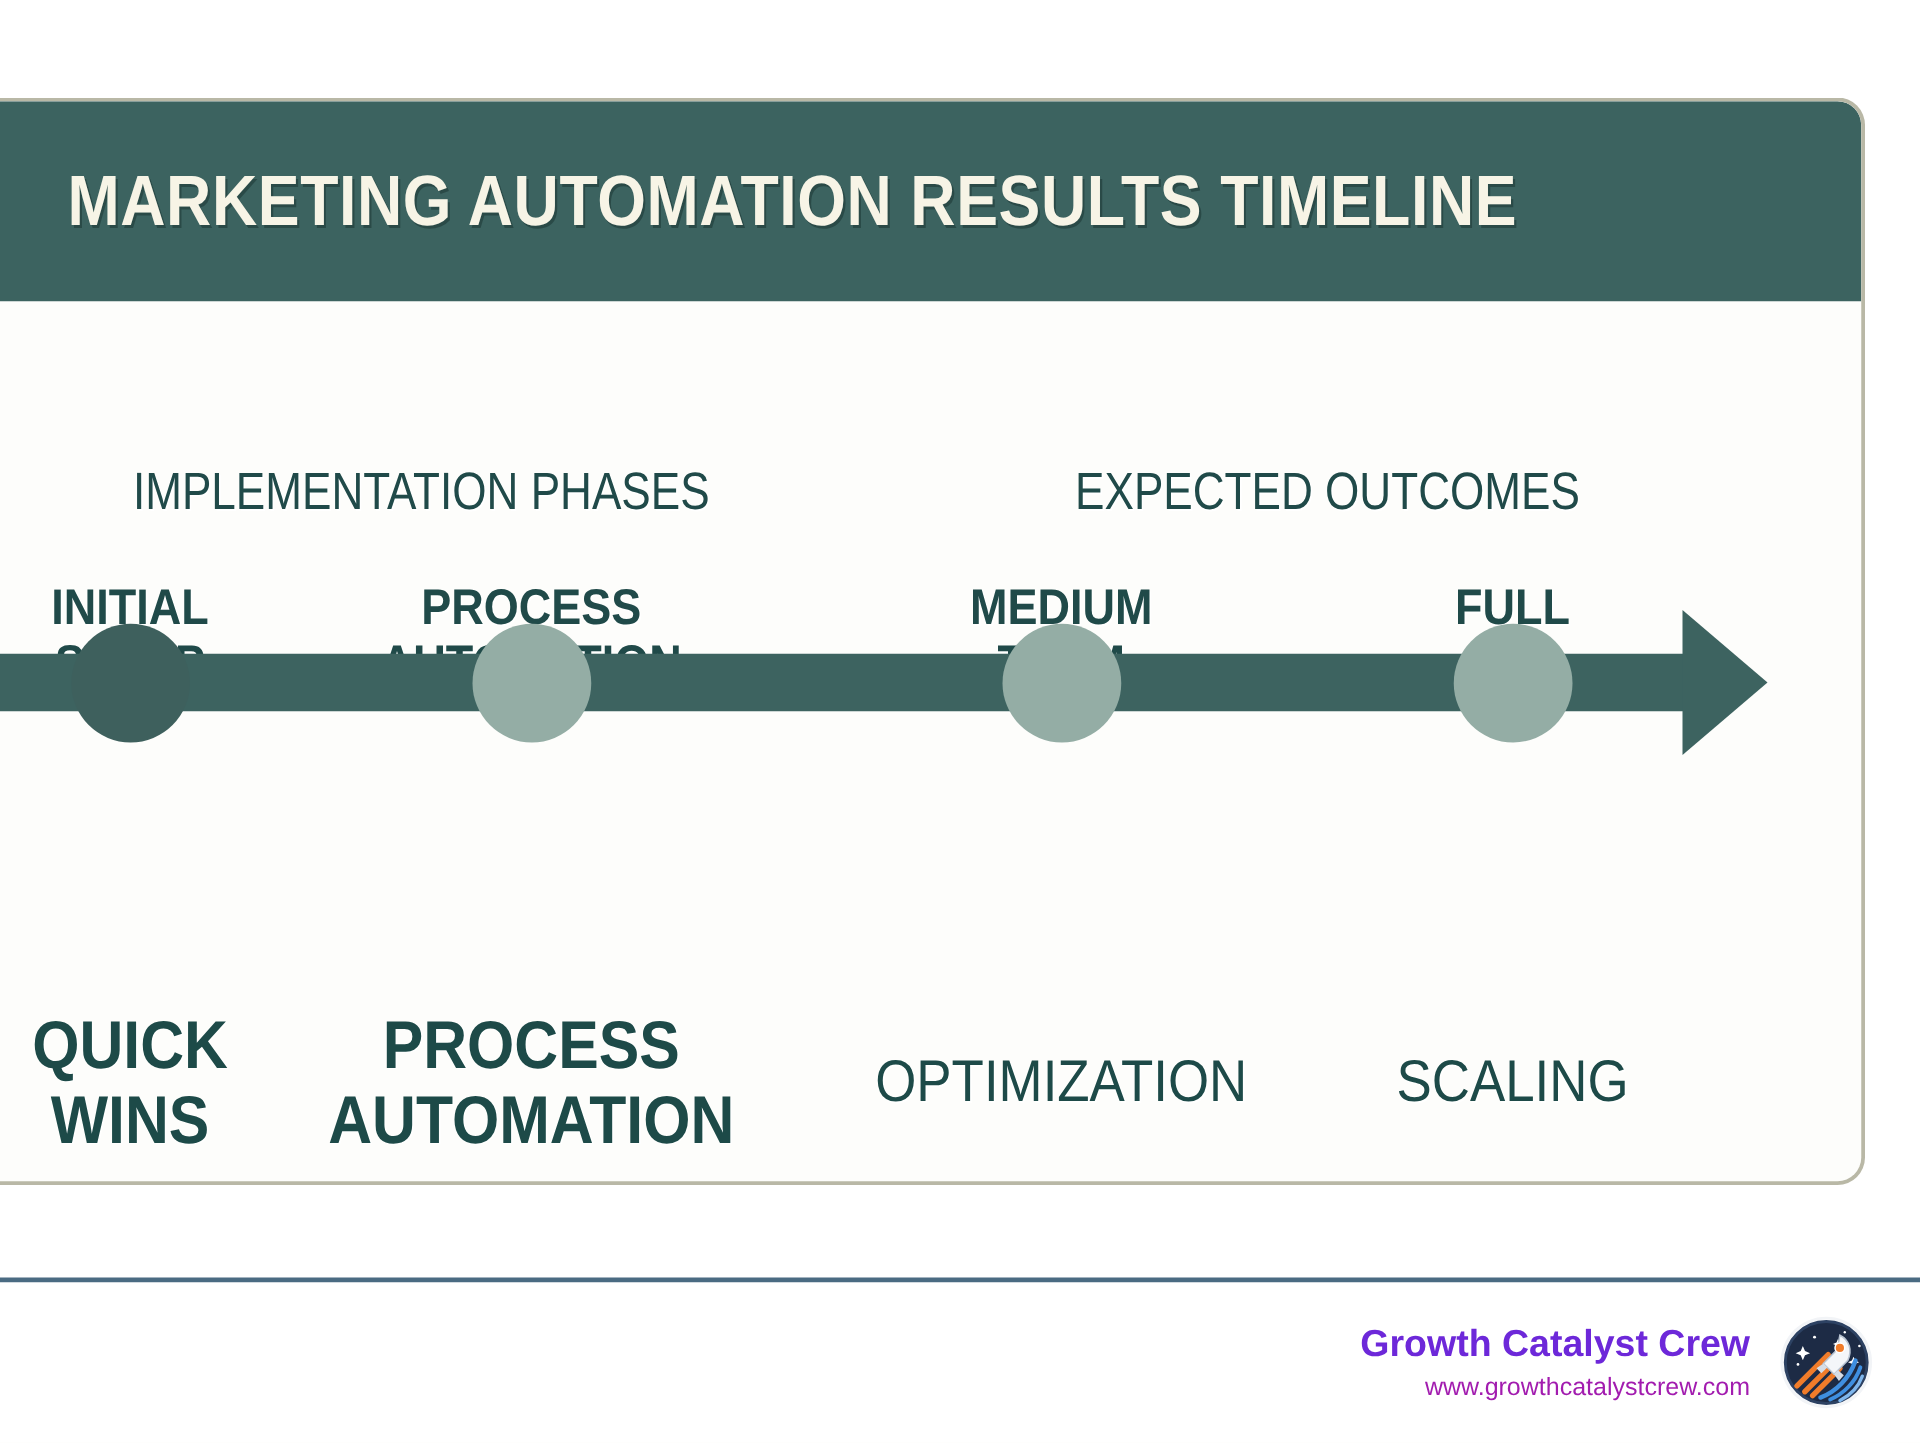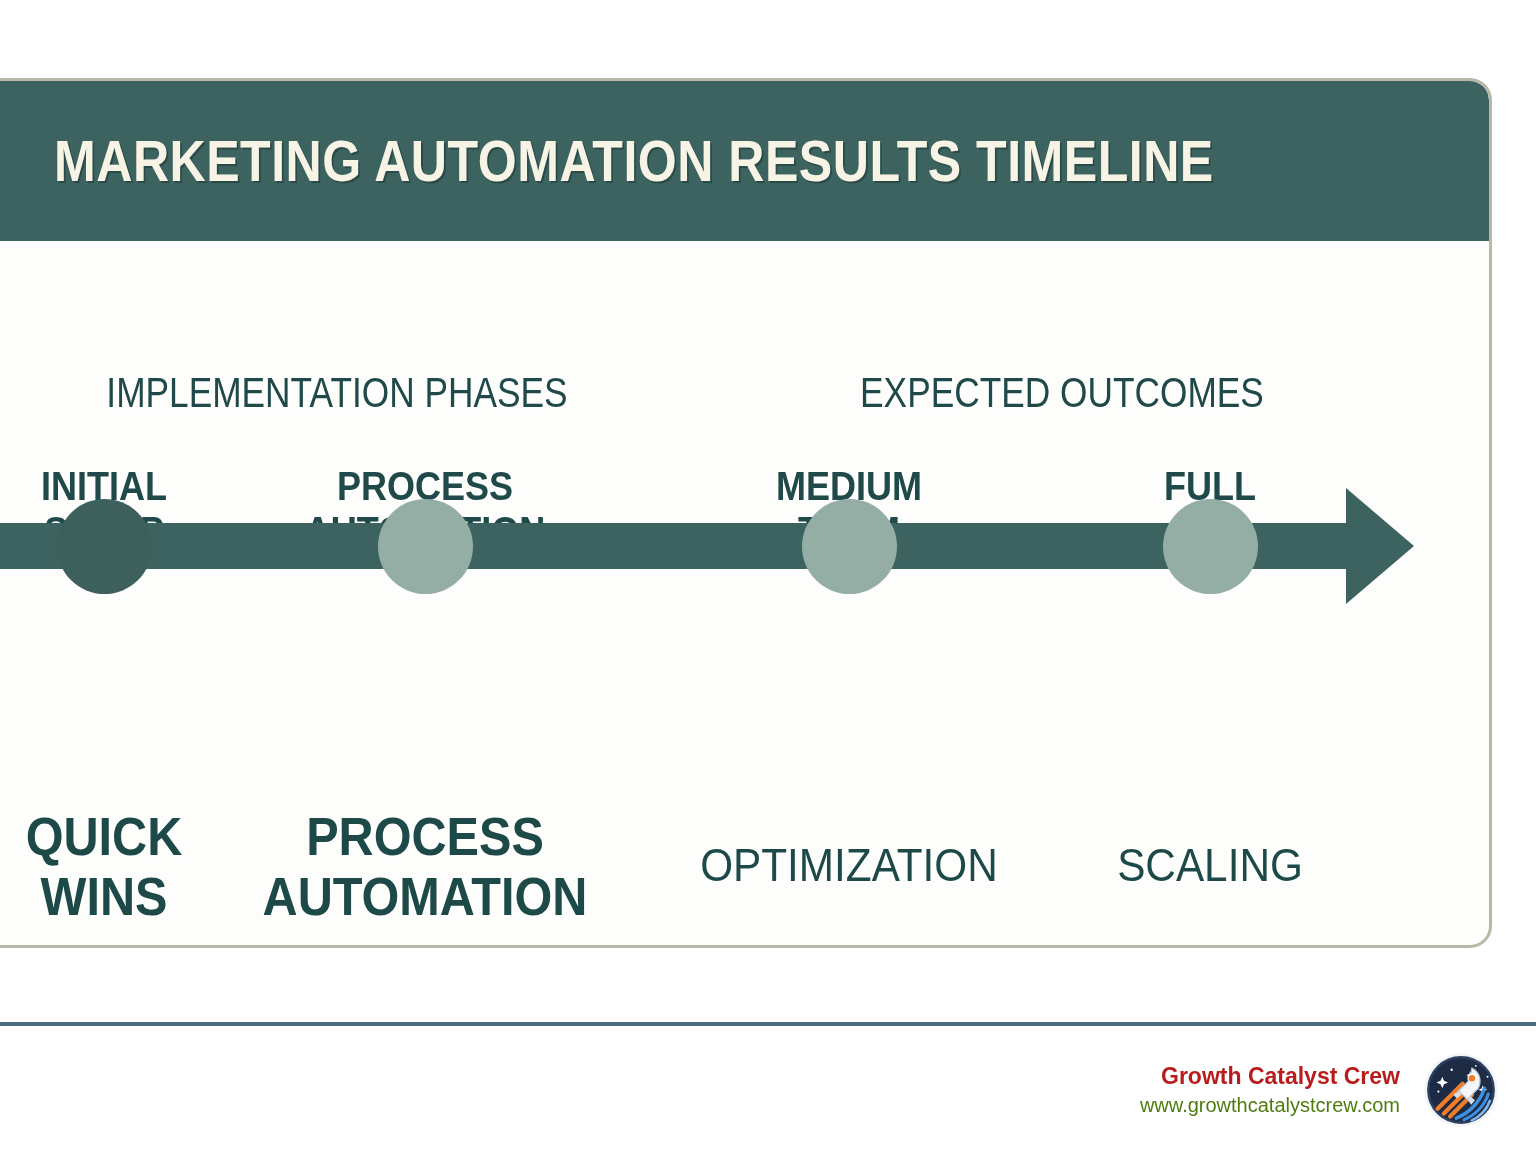--- a/index.html
+++ b/index.html
@@ -154,29 +154,29 @@
     height: 128px;
     background: #ffffff;
     display: flex;
     align-items: center;
     justify-content: flex-end;
     padding-right: 36px;
     box-sizing: border-box;
   }
   #footer-text { text-align: right; margin-right: 22px; }
   #footer-brand {
-    font-size: 23px;
+    font-size: 30px;
     font-weight: bold;
-    color: #b91c1c;
+    color: #6d28d9;
     line-height: 1.35;
     white-space: nowrap;
   }
   #footer-url {
     font-size: 20px;
-    color: #4d7c0f;
+    color: #a21caf;
     line-height: 1.35;
     white-space: nowrap;
   }
   #footer-logo { width: 78px; height: 78px; display: block; }
 </style>
 </head>
 <body>
 
 <div id="infographic-card">
 

